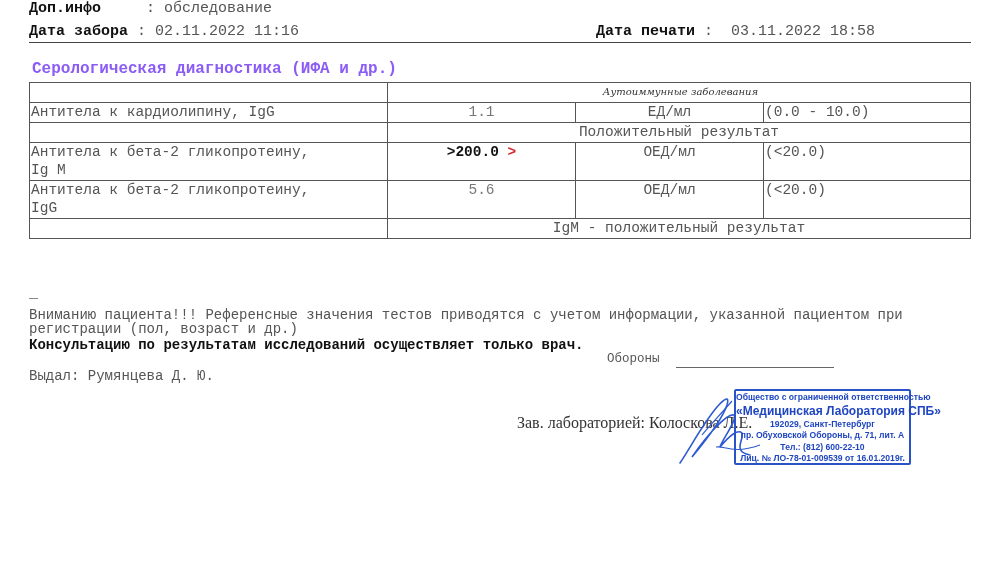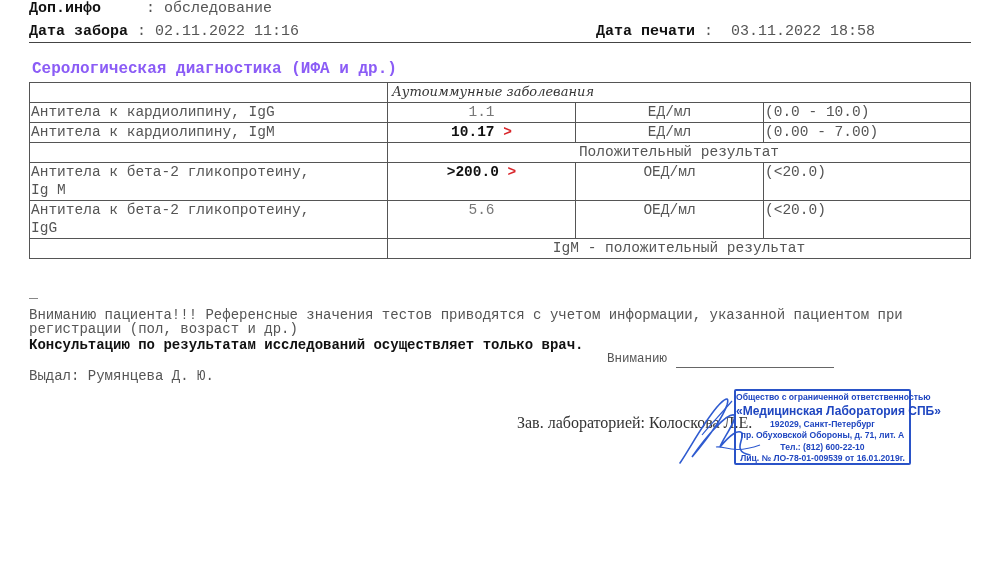--- a/index.html
+++ b/index.html
@@ -19,21 +19,21 @@
     table.results { position: absolute; left: 29px; top: 82px; width: 942px; border-collapse: collapse; font-size: 14.5px; }
     table.results td, table.results th { border: 1px solid #555; font-weight: normal; vertical-align: top; line-height: 18px; padding: 0 1px; }
     table.results th { color: #555; text-align: center; height: 19px; }
     td.name { width: 358px; color: #555; text-align: left; }
     td.res { width: 188px; text-align: center; color: #777; }
     td.unit { width: 188px; text-align: center; color: #555; }
     td.ref { text-align: left; color: #555; }
     td.res.flag { color: #111; font-weight: bold; }
     .flag-mark { color: #d9262b; font-weight: bold; }
     tr.section td { text-align: center; }
-    tr.group td.group-title { font-family: "DejaVu Serif", "Liberation Serif", serif; font-style: italic; color: #333; font-size: 13px; text-align: left; padding-left: 4px; }
+    tr.group td.group-title { font-family: "DejaVu Serif", "Liberation Serif", serif; font-style: italic; color: #333; font-size: 10px; text-align: center; padding-left: 4px; }
     tr.group td.blank, tr.section td.blank { border-right: 1px solid #555; }
     tr.single td { height: 20px; }
     tr.double td { height: 38px; }
     .note-text { color: #555; }
 
     .footer { position: absolute; left: 29px; font-size: 14px; white-space: pre; }
     #note-dash { left: 29px; top: 298px; width: 9px; height: 1px; background: #888; position: absolute; }
     #note-1 { top: 307px; color: #555; }
     #note-2 { top: 321px; color: #555; }
     #note-3 { top: 337px; font-weight: bold; color: #111; }
@@ -65,26 +65,20 @@
   <tr class="group single">
     <td class="blank"></td>
     <td class="group-title" colspan="3">Аутоиммунные заболевания</td>
   </tr>
   <tr class="single">
     <td class="name">Антитела к кардиолипину, IgG</td>
     <td class="res"><span>1.1</span></td>
     <td class="unit">ЕД/мл</td>
     <td class="ref">(0.0 - 10.0)</td>
   </tr>
-  <tr class="single">
-    <td class="name">Антитела к кардиолипину, IgM</td>
-    <td class="res flag"><span>10.17</span> <span class="flag-mark">&gt;</span></td>
-    <td class="unit">ЕД/мл</td>
-    <td class="ref">(0.00 - 7.00)</td>
-  </tr>
   <tr class="section single">
     <td class="blank"></td>
     <td class="note-text" colspan="3">Положительный результат</td>
   </tr>
   <tr class="double">
     <td class="name"><span>Антитела к бета-2 гликопротеину,</span><br><span>Ig M</span></td>
     <td class="res flag"><span>&gt;200.0</span> <span class="flag-mark">&gt;</span></td>
     <td class="unit">ОЕД/мл</td>
     <td class="ref">(&lt;20.0)</td>
   </tr>
@@ -98,21 +92,21 @@
     <td class="blank"></td>
     <td class="note-text" colspan="3">IgM - положительный результат</td>
   </tr>
 </tbody>
   </table>
 
 <div id="note-dash"></div>
 <div class="footer" id="note-1">Вниманию пациента!!! Референсные значения тестов приводятся с учетом информации, указанной пациентом при</div>
 <div class="footer" id="note-2">регистрации (пол, возраст и др.)</div>
 <div class="footer" id="note-3">Консультацию по результатам исследований осуществляет только врач.</div>
-<div id="signature-label">Вниманию</div>
+<div id="signature-label">Обороны</div>
 <div id="signature-line"></div>
 <div class="footer" id="issued-by">Выдал: Румянцева Д. Ю.</div>
 
 <div id="lab-head">Зав. лабораторией: Колоскова Л.Е.</div>
 
 <svg id="stamp-signature" viewBox="0 0 90 85">
   <path d="M8 78 C 20 60, 30 40, 45 22 C 52 14, 58 10, 55 20 C 50 35, 30 60, 20 72 C 35 50, 55 28, 62 30 C 66 34, 50 55, 48 62 C 58 50, 66 44, 70 48 C 72 56, 60 66, 78 70" fill="none" stroke="#2f5bd0" stroke-width="1.6" stroke-linecap="round"></path>
   <path d="M30 50 C 38 40, 48 30, 60 16" fill="none" stroke="#2f5bd0" stroke-width="1.2"></path>
   <path d="M44 62 C 52 60, 60 70, 88 60" fill="none" stroke="#2f5bd0" stroke-width="1.2"></path>
 </svg>

